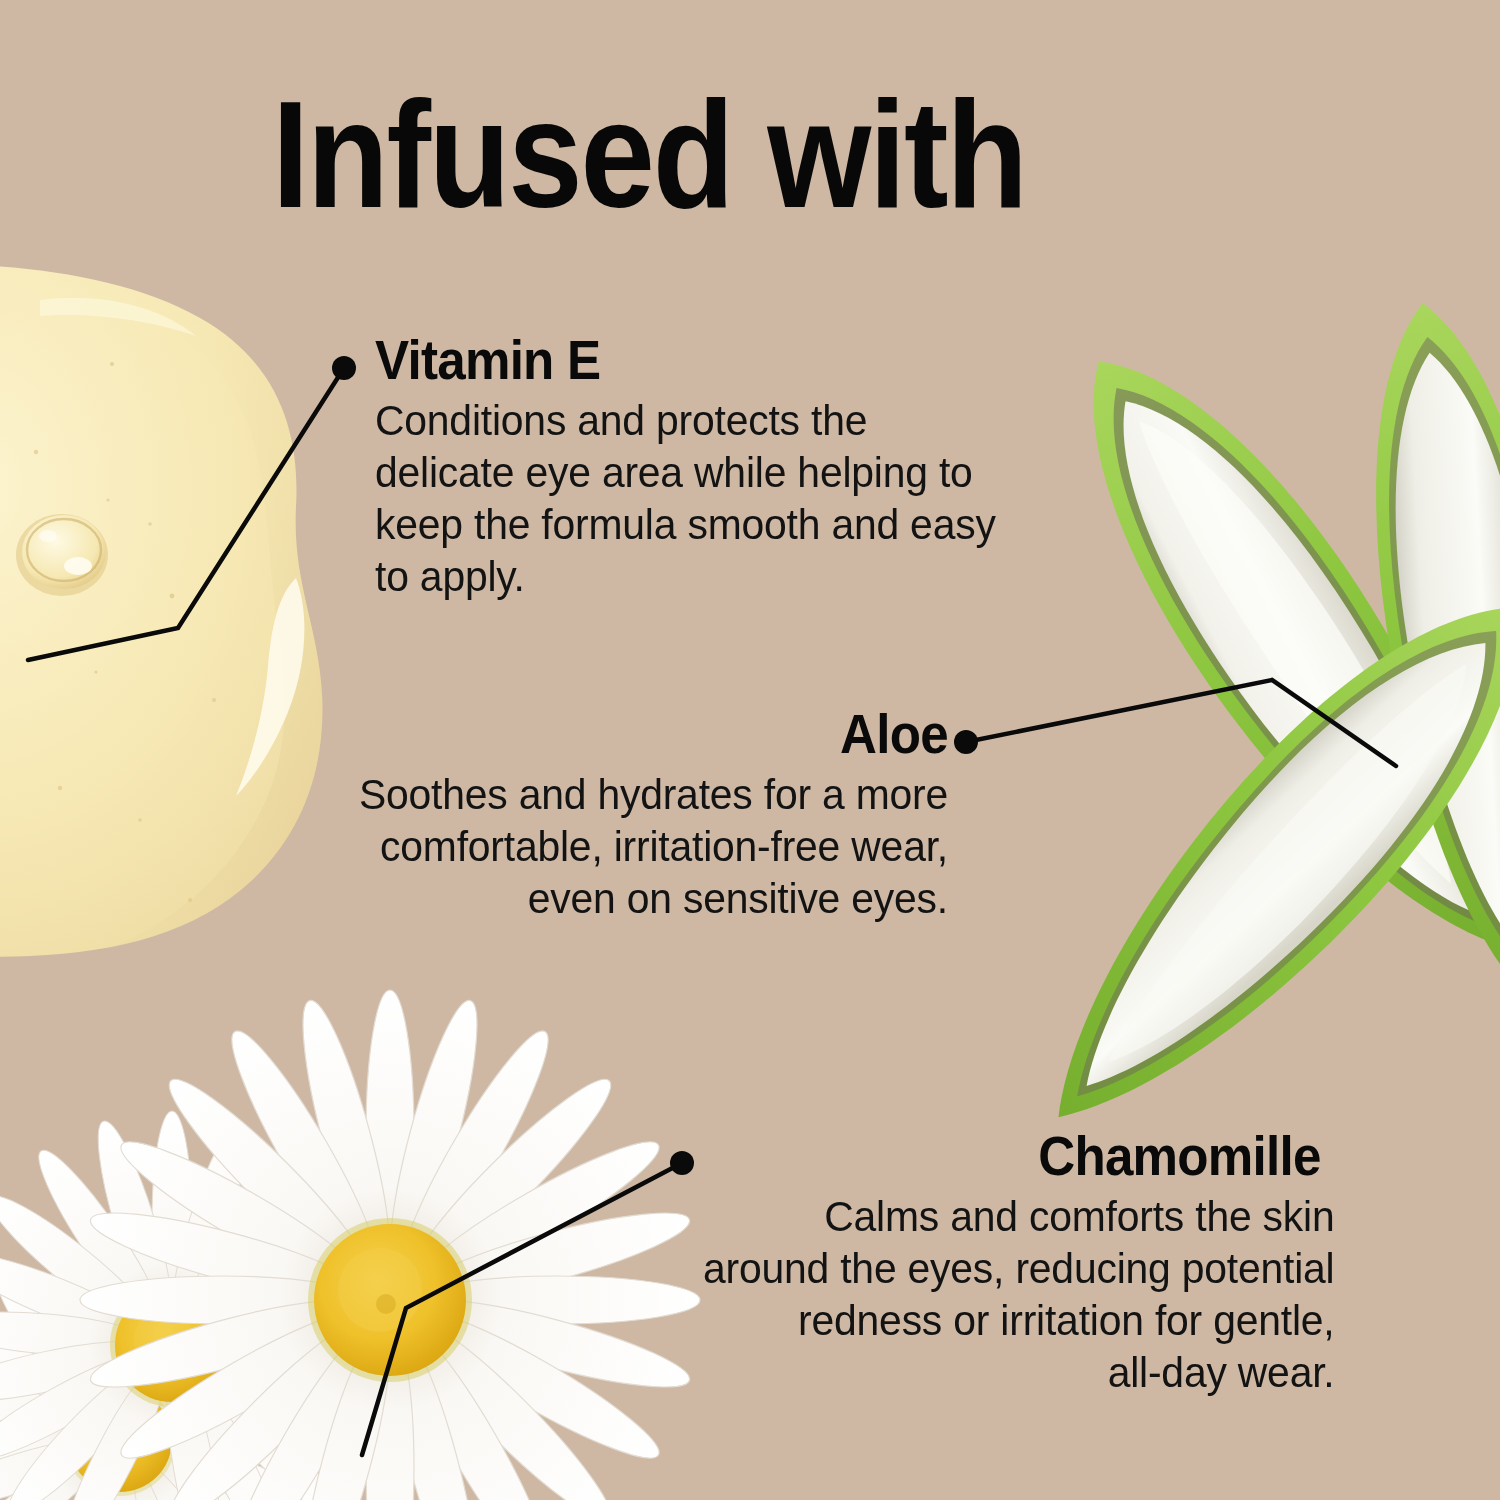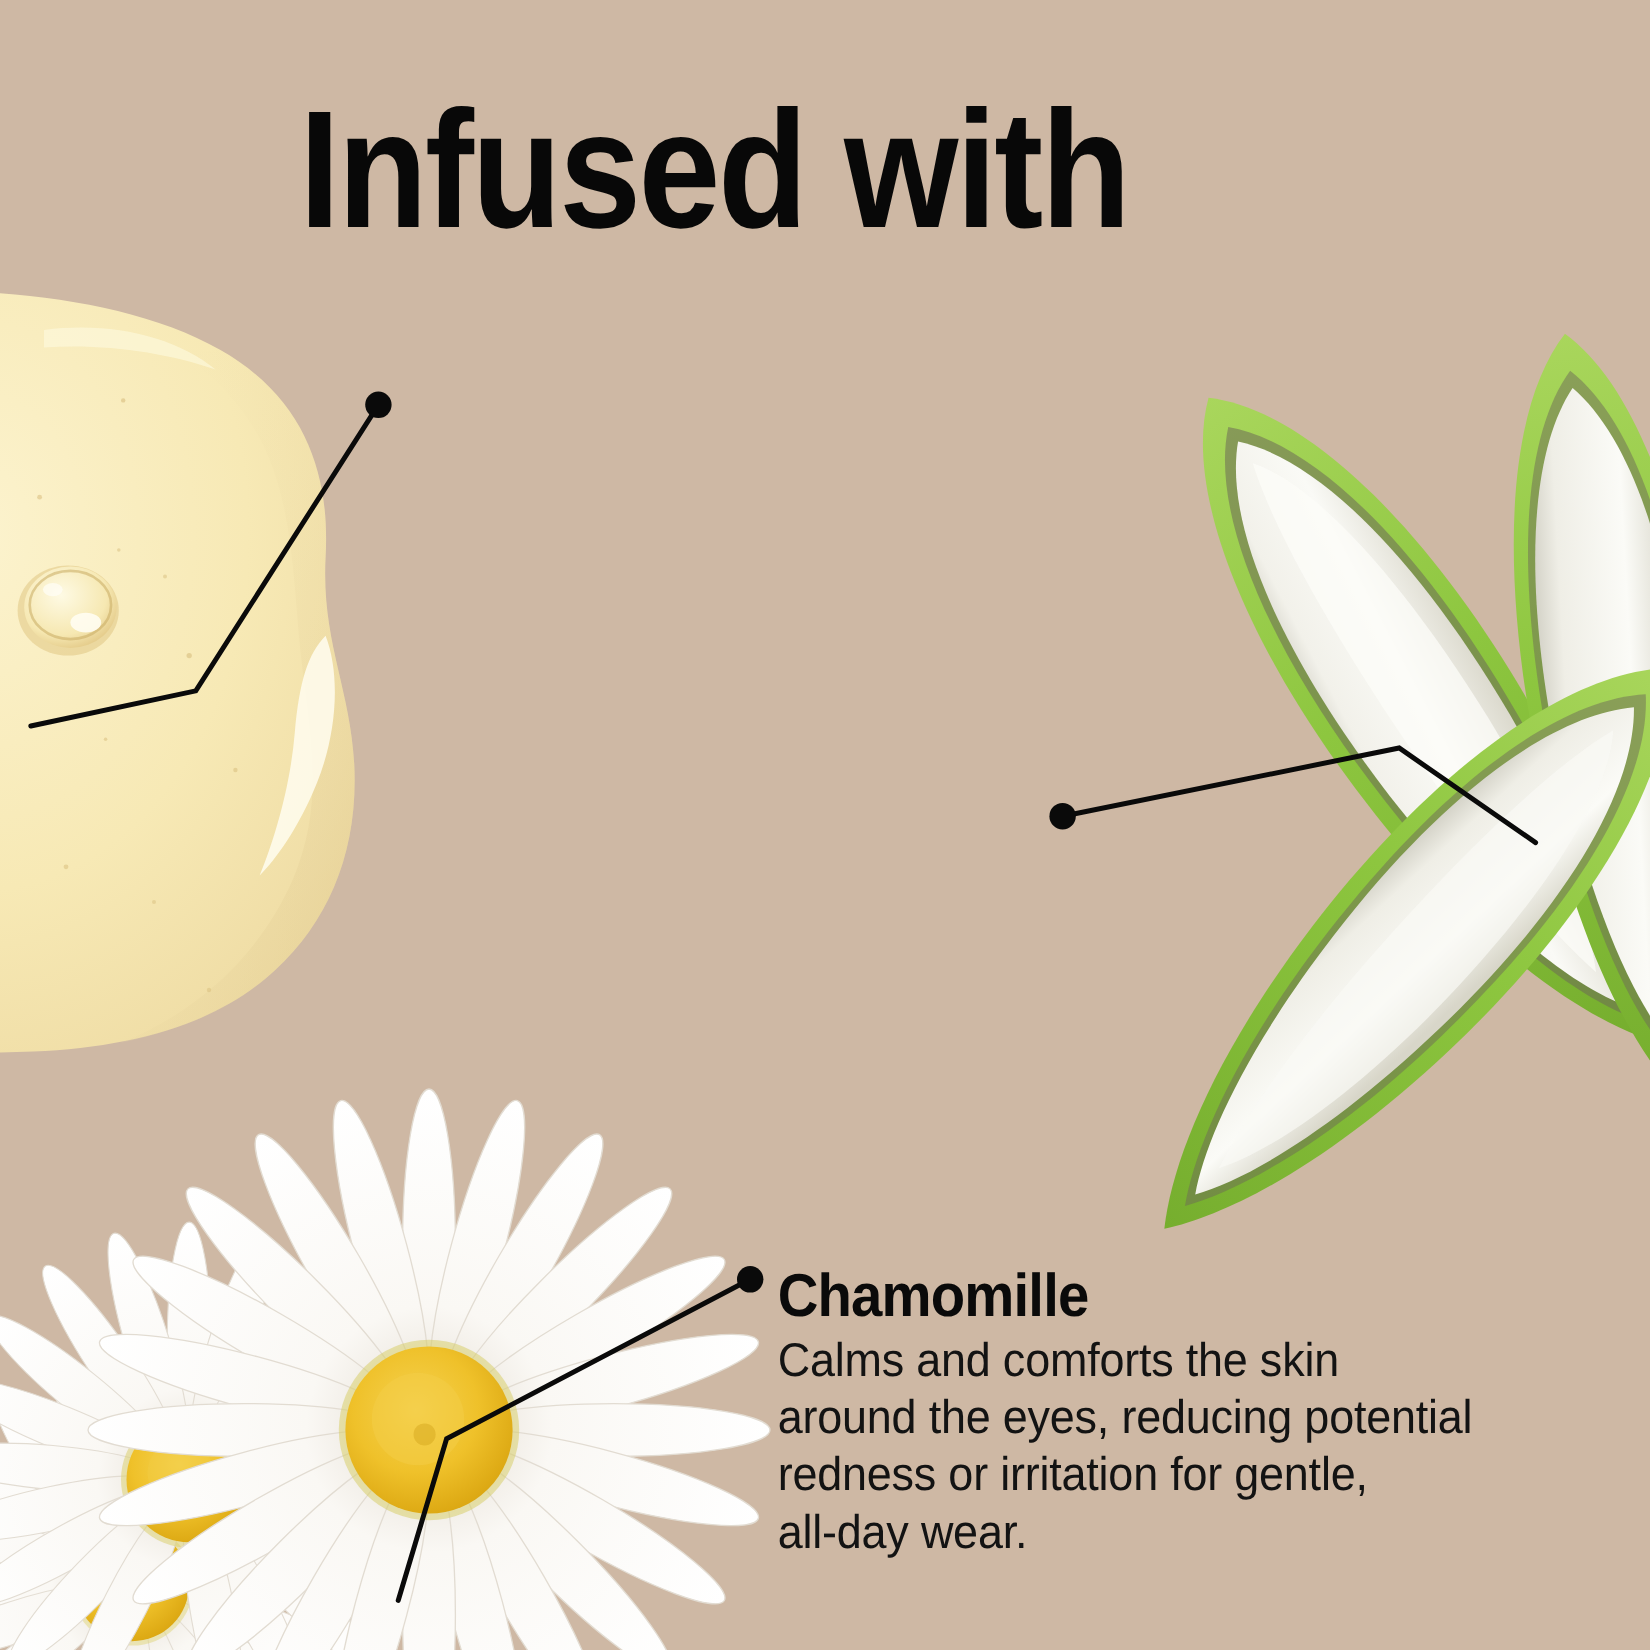--- a/index.html
+++ b/index.html
@@ -63,21 +63,21 @@
     letter-spacing: -0.2px;
     transform: scaleX(0.95);
     color: #131313;
     margin: 0;
   }
   .ing-desc.left-origin { transform-origin: left top; }
   .ing-desc.right-origin { transform-origin: right top; }
 
   #block-vitamin-e { left: 375px; top: 332px; width: 700px; text-align: left; }
   #block-aloe      { left: 318px; top: 706px; width: 630px; text-align: right; }
-  #block-chamomille{ left: 707px; top: 1128px; width: 690px; text-align: left; margin-top: 21px; }
+  #block-chamomille{ left: 679px; top: 1128px; width: 690px; text-align: right; }
 
   .ing-desc span { display: block; }
 </style>
 </head>
 <body>
 
 <div id="canvas" style="background: rgb(206, 184, 164);">
 
   <div class="art-layer">
     <svg viewBox="0 0 1500 1500" xmlns="http://www.w3.org/2000/svg">
@@ -325,21 +325,38 @@
       <g fill="#0a0a0a">
         <circle cx="344" cy="368" r="12"></circle>
         <circle cx="966" cy="742" r="12"></circle>
         <circle cx="682" cy="1163" r="12"></circle>
       </g>
     </svg>
   </div>
 
   <div id="page-title">Infused with</div>
 
-
+  <div class="ingredient-block" id="block-vitamin-e">
+    <div class="ing-name">Vitamin E</div>
+    <div class="ing-desc left-origin">
+      <span>Conditions and protects the</span>
+      <span>delicate eye area while helping to</span>
+      <span>keep the formula smooth and easy</span>
+      <span>to apply.</span>
+    </div>
+  </div>
+
+  <div class="ingredient-block" id="block-aloe">
+    <div class="ing-name right-origin">Aloe</div>
+    <div class="ing-desc right-origin">
+      <span>Soothes and hydrates for a more</span>
+      <span>comfortable, irritation-free wear,</span>
+      <span>even on sensitive eyes.</span>
+    </div>
+  </div>
 
   <div class="ingredient-block" id="block-chamomille">
     <div class="ing-name">Chamomille</div>
     <div class="ing-desc left-origin">
       <span>Calms and comforts the skin</span>
       <span>around the eyes, reducing potential</span>
       <span>redness or irritation for gentle,</span>
       <span>all-day wear.</span>
     </div>
   </div>

